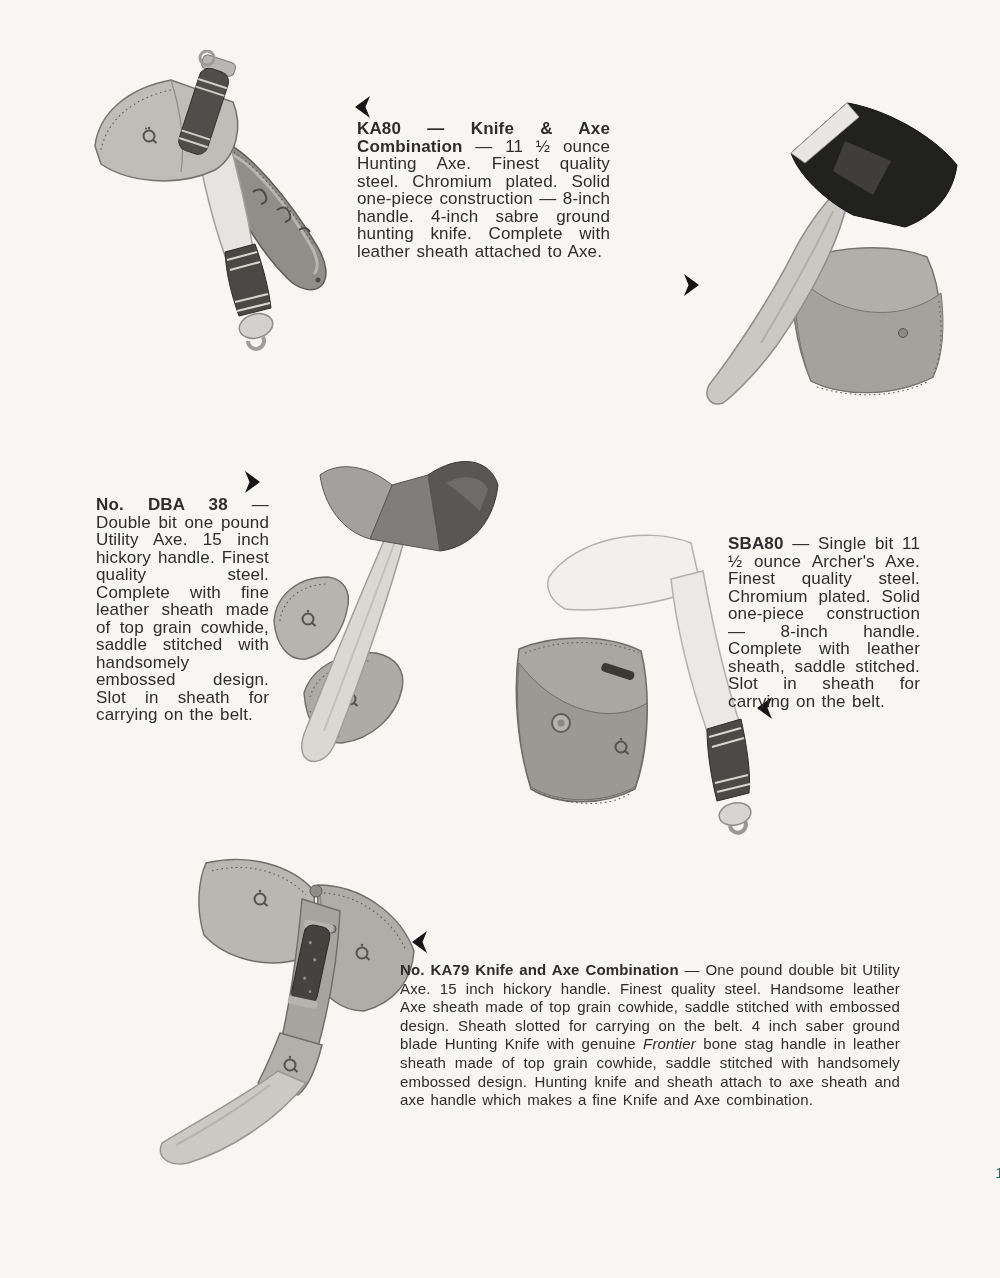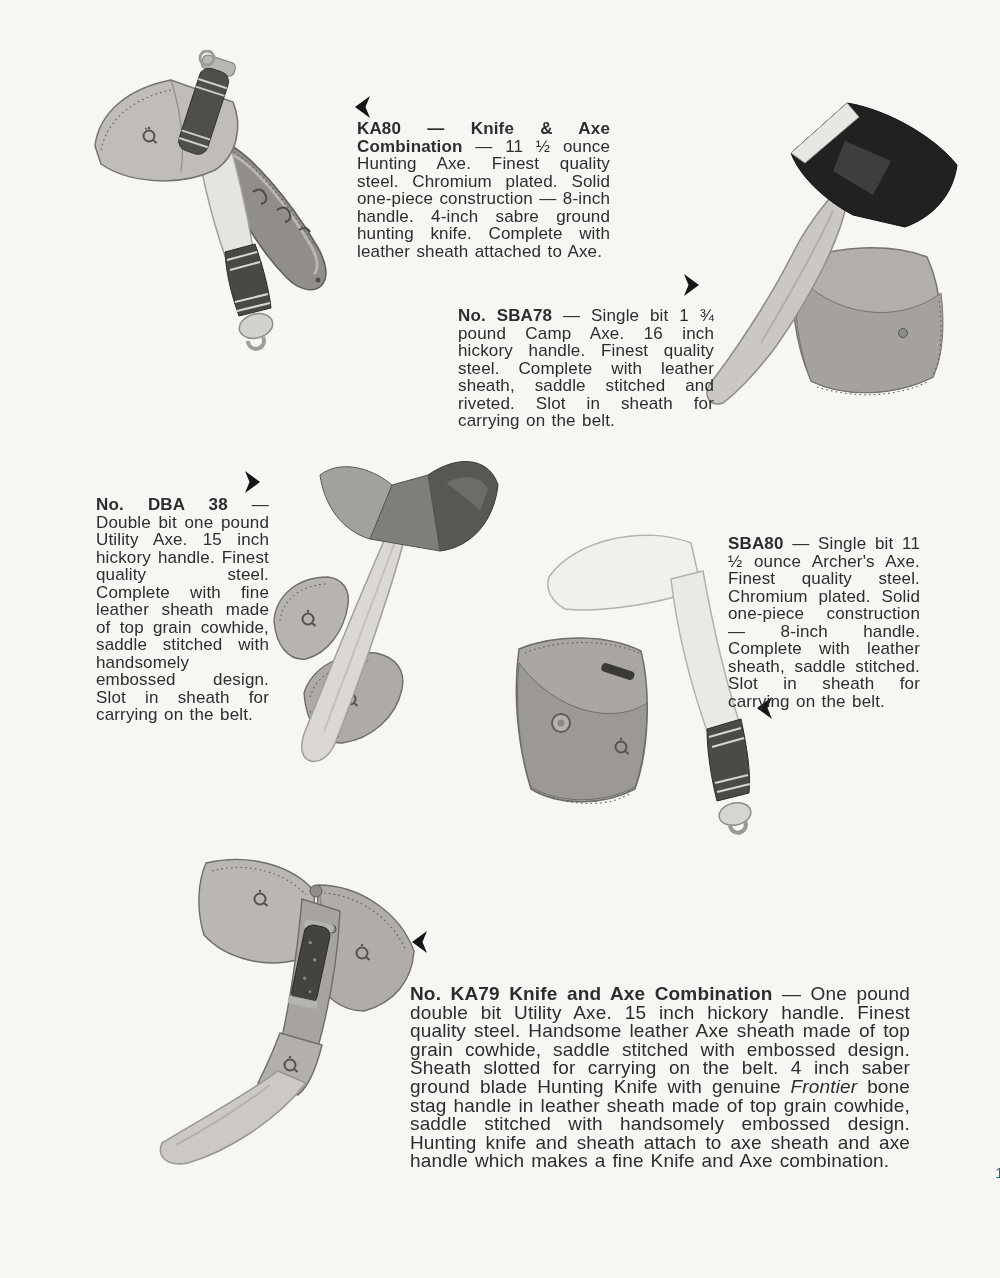--- a/index.html
+++ b/index.html
@@ -15,21 +15,21 @@
     font-size:17px;line-height:17.5px;
     text-align:justify;letter-spacing:.15px;word-spacing:1.5px;
     hyphens:auto;-webkit-hyphens:auto;
   }
   .desc b{font-weight:700;}
   .desc i{font-style:italic;}
   .t1{left:357px;top:120px;width:253px;}
   .t2{left:458px;top:307px;width:256px;}
   .t3{left:96px;top:496px;width:173px;}
   .t4{left:728px;top:535px;width:192px;}
-  .t5{left:410px;top:961px;width:500px;font-size:19px;line-height:18.6px;margin-top:24px;}
+  .t5{left:400px;top:961px;width:500px;font-size:15px;line-height:18.6px;}
   .arrow{position:absolute;width:16px;height:24px;}
   .a1{left:354px;top:95px;}
   .a2{left:684px;top:273px;}
   .a3{left:245px;top:470px;}
   .a4{left:756px;top:696px;}
   .a5{left:411px;top:930px;}
   .fig{position:absolute;}
   .f1{left:85px;top:50px;}
   .f2{left:695px;top:95px;}
   .f3{left:250px;top:435px;}
@@ -220,21 +220,20 @@
   </svg>
   <svg class="arrow a4" viewBox="0 0 16 24">
     <polygon points="16,1 1,12 16,23 11.5,12" fill="#161616"></polygon>
   </svg>
   <svg class="arrow a5" viewBox="0 0 16 24">
     <polygon points="16,1 1,12 16,23 11.5,12" fill="#161616"></polygon>
   </svg>
 
   <p class="desc t1"><b>KA80 — Knife &amp; Axe Combination</b><span> — 11 ½ ounce Hunting Axe. Finest quality steel. Chromium plated. Solid one-piece construction — 8-inch handle. 4-inch sabre ground hunting knife. Complete with leather sheath attached to Axe.</span></p>
 
-  <p class="desc t2"><b>No. SBA78</b><span> — Single bit 1 ¾ pound Camp Axe. 16 inch hickory handle. Finest quality steel. Complete with leather sheath, saddle stitched and riveted. Slot in sheath for carrying on the belt.</span></p>
 
   <p class="desc t3"><b>No. DBA 38</b><span> — Double bit one pound Utility Axe. 15 inch hickory handle. Finest quality steel. Complete with fine leather sheath made of top grain cowhide, saddle stitched with handsomely embossed design. Slot in sheath for carrying on the belt.</span></p>
 
   <p class="desc t4"><b>SBA80</b><span> — Single bit 11 ½ ounce Archer's Axe. Finest quality steel. Chromium plated. Solid one-piece construction — 8-inch handle. Complete with leather sheath, saddle stitched. Slot in sheath for carrying on the belt.</span></p>
 
   <p class="desc t5"><b>No. KA79 Knife and Axe Combination</b><span> — One pound double bit Utility Axe. 15 inch hickory handle. Finest quality steel. Handsome leather Axe sheath made of top grain cowhide, saddle stitched with embossed design. Sheath slotted for carrying on the belt. 4 inch saber ground blade Hunting Knife with genuine </span><i>Frontier</i><span> bone stag handle in leather sheath made of top grain cowhide, saddle stitched with handsomely embossed design. Hunting knife and sheath attach to axe sheath and axe handle which makes a fine Knife and Axe combination.</span></p>
 
   <div class="pageno">12</div>
 </div>
 

